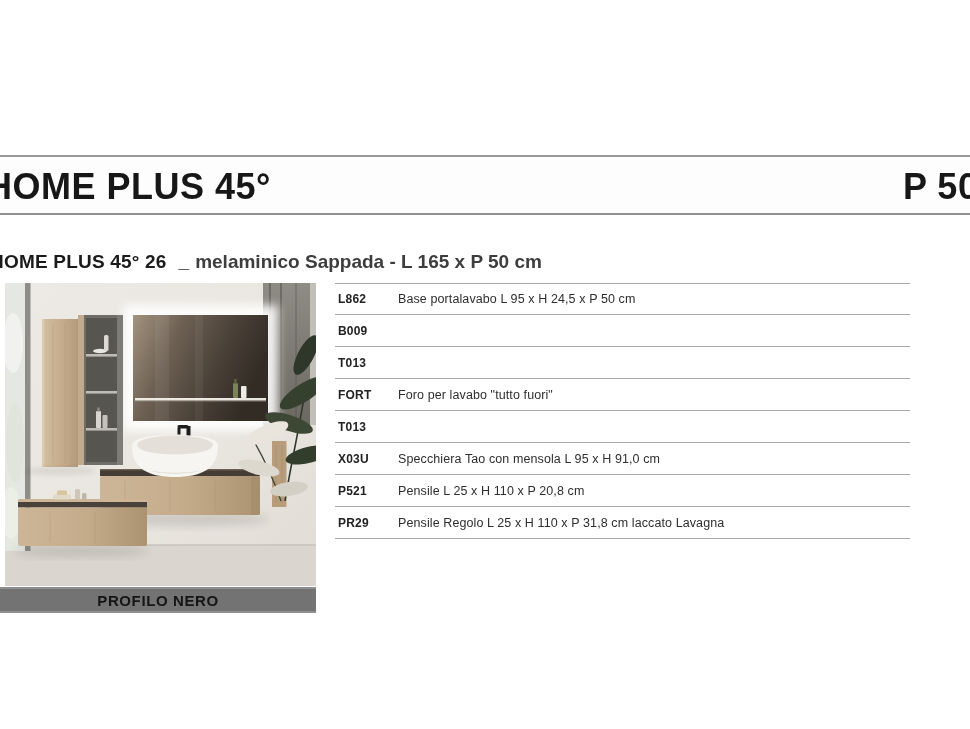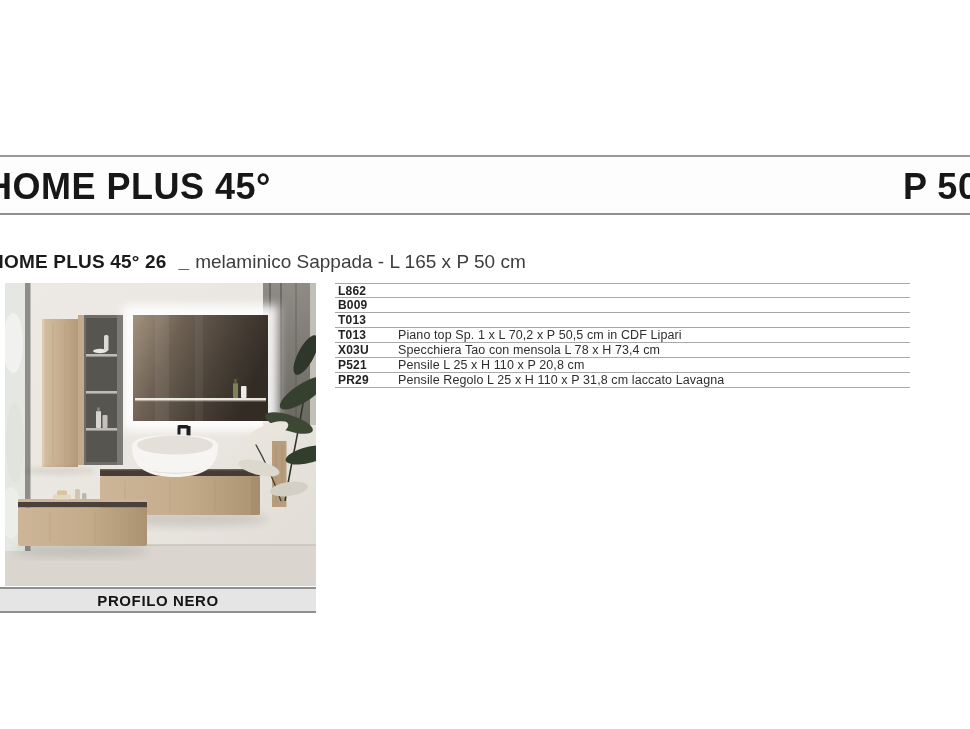--- a/index.html
+++ b/index.html
@@ -14,32 +14,32 @@
   .page-title { position:absolute; left:-14px; top:9px; font-size:36px; font-weight:700;
                 letter-spacing:.5px; white-space:nowrap; color:#171717; }
   .right-title { position:absolute; left:903px; top:9px; font-size:36px; font-weight:700;
                  letter-spacing:.5px; white-space:nowrap; color:#171717; }
 
   
   .subtitle { position:absolute; left:-10px; top:250px; white-space:nowrap;
               font-size:19px; line-height:24px; }
   .subtitle .model { font-weight:700; color:#1b1b1b; letter-spacing:.2px; }
   .subtitle .sep { font-weight:700; color:#1b1b1b; margin:0 6px 0 12px; }
-  .subtitle .desc { font-weight:400; color:#3d3d3d; }
+  .subtitle .desc { font-weight:700; color:#3d3d3d; }
 
   
   .photo-wrap { position:absolute; left:5px; top:283px; width:311px; height:303px; }
   .photo-caption { position:absolute; left:0; top:587px; width:316px; height:26px;
                    border-top:2px solid #8f8f8f; border-bottom:2px solid #8f8f8f;
-                   display:flex; align-items:center; justify-content:center; background:#e5e5e5; }
+                   display:flex; align-items:center; justify-content:center; background:#737373; }
   .photo-caption span { font-size:15px; font-weight:700; letter-spacing:.6px; color:#151515; }
 
   
   .spec-table { position:absolute; left:335px; top:283px; width:575px; }
-  .trow { display:flex; align-items:center; height:15px;
+  .trow { display:flex; align-items:center; height:32px;
           border-bottom:1px solid #a9a9a9; }
   .trow:first-child { border-top:1px solid #a9a9a9; }
   .trow .code { width:63px; flex:0 0 63px; font-size:12px; font-weight:700;
                 color:#222; padding-left:3px; letter-spacing:.2px; }
   .trow .desc { flex:1; font-size:12.5px; color:#2e2e2e; letter-spacing:.1px; }
 </style>
 </head>
 <body>
 
 <div class="header-band">
@@ -195,34 +195,38 @@
   </svg>
 </div>
 
 <div class="photo-caption">
   <span>PROFILO NERO</span>
 </div>
 
 <div class="spec-table">
   <div class="trow">
     <div class="code">L862</div>
+    <div class="desc">Base portalavabo L 95 x H 24,5 x P 50 cm</div>
   </div>
   <div class="trow">
     <div class="code">B009</div>
   </div>
   <div class="trow">
     <div class="code">T013</div>
   </div>
   <div class="trow">
+    <div class="code">FORT</div>
+    <div class="desc">Foro per lavabo "tutto fuori"</div>
+  </div>
+  <div class="trow">
     <div class="code">T013</div>
-    <div class="desc">Piano top Sp. 1 x L 70,2 x P 50,5 cm in CDF Lipari</div>
   </div>
   <div class="trow">
     <div class="code">X03U</div>
-    <div class="desc">Specchiera Tao con mensola L 78 x H 73,4 cm</div>
+    <div class="desc">Specchiera Tao con mensola L 95 x H 91,0 cm</div>
   </div>
   <div class="trow">
     <div class="code">P521</div>
     <div class="desc">Pensile L 25 x H 110 x P 20,8 cm</div>
   </div>
   <div class="trow">
     <div class="code">PR29</div>
     <div class="desc">Pensile Regolo L 25 x H 110 x P 31,8 cm laccato Lavagna</div>
   </div>
 </div>

